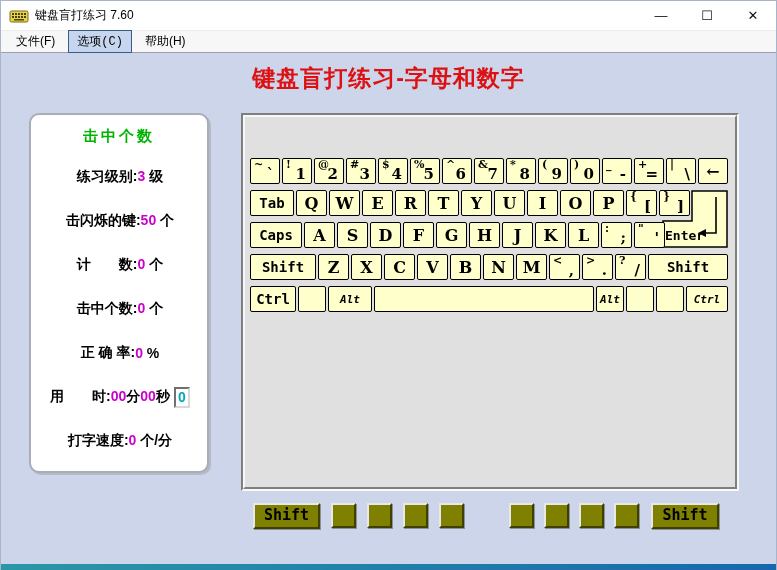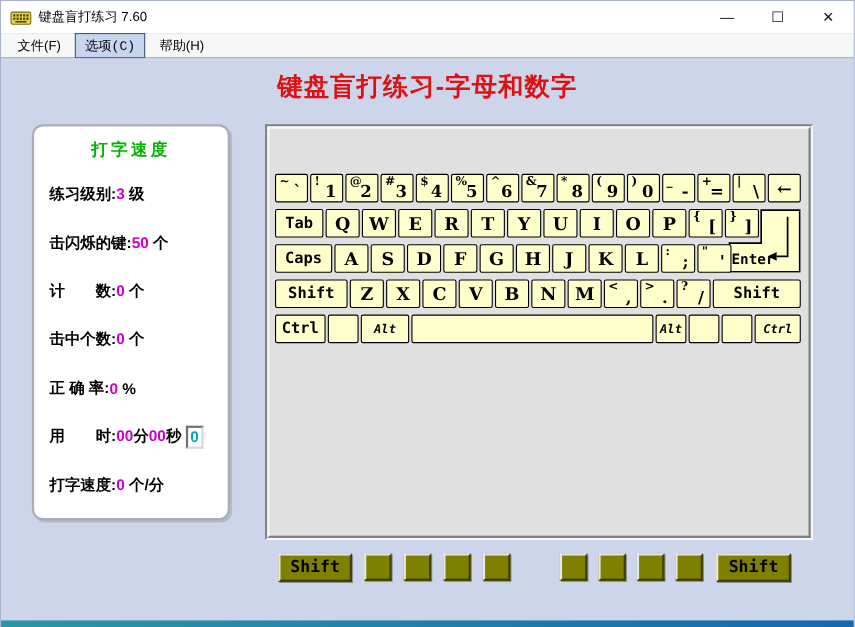--- a/index.html
+++ b/index.html
@@ -20,21 +20,21 @@
   .menu-item.selected { background:#c6d6ef; border:1px solid #3c5a86;font-family:Liberation Mono, monospace; }
 
   
   .main { position:relative; height:517px; background:#ccd5ea; }
   .heading { position:absolute; top:10px; left:0; width:100%; text-align:center; font-size:23px; font-weight:bold; color:#dd1111; letter-spacing:1px; }
 
   
   .stats-panel { position:absolute; left:28px; top:60px; width:180px; height:360px; background:#ffffff; border:2px solid #a9adb8; border-radius:10px; box-shadow:2px 2px 0 #b6bac4; padding:12px 8px 8px 8px; display:flex; flex-direction:column; }
   .stats-title { text-align:center; font-size:15px; font-weight:bold; color:#00b400; letter-spacing:3px; height:28px; }
   .stats-rows { flex:1; display:flex; flex-direction:column; }
-  .stat-row { flex:1; display:flex; align-items:center; justify-content:flex-start; padding:0 4px 0 6px; }
+  .stat-row { flex:1; display:flex; align-items:center; justify-content:center; padding:0 4px 0 6px; }
   .stat-label { font-size:14px; font-weight:bold; color:#000; white-space:pre; }
   .stat-right { font-size:14px; font-weight:bold; color:#000; white-space:nowrap; }
   .magenta { color:#cc00cc; }
   .tick-box { display:inline-block; width:16px; height:21px; margin-left:4px; background:#fff; border:2px solid; border-color:#707070 #d8d8d8 #d8d8d8 #707070; color:#00a8b8; font-size:14px; font-weight:bold; text-align:center; line-height:17px; vertical-align:middle; }
 
   
   .kb-panel { position:absolute; left:240px; top:60px; width:498px; height:378px; border:2px solid; border-color:#7f7f7f #f8f8f8 #f8f8f8 #7f7f7f; }
   .kb-inner { width:100%; height:100%; background:#e0e0e0; border:2px solid; border-color:#f8f8f8 #7f7f7f #7f7f7f #f8f8f8; }
   .instructions { margin:44px 8px 0 12px; font-size:14px; font-weight:bold; color:#e000e0; line-height:20px; }
   .instructions .line1 { text-indent:44px; }
@@ -88,21 +88,21 @@
   <div class="menubar" id="menubar">
       <span class="menu-item">文件(F)</span>
       <span class="menu-item selected">选项(C)</span>
       <span class="menu-item">帮助(H)</span>
     </div>
 
   <div class="main">
     <div class="heading">键盘盲打练习-字母和数字</div>
 
     <div class="stats-panel">
-      <div class="stats-title">打字速度</div>
+      <div class="stats-title">击中个数</div>
       <div class="stats-rows" id="stats-rows">
           <div class="stat-row">
             <span class="stat-label">练习级别:</span>
             <span class="stat-right"><span class="magenta">3</span> 级</span>
           </div>
           <div class="stat-row">
             <span class="stat-label">击闪烁的键:</span>
             <span class="stat-right"><span class="magenta">50</span> 个</span>
           </div>
           <div class="stat-row">

